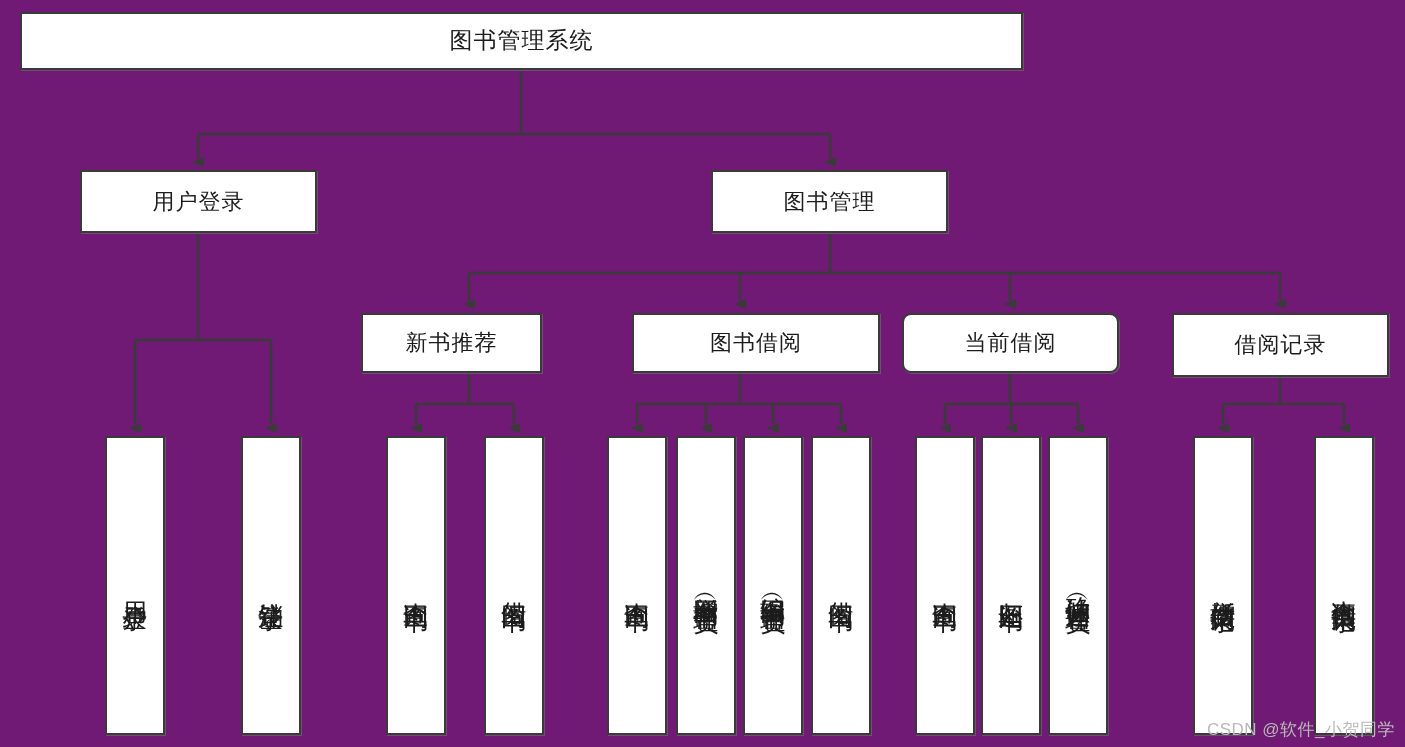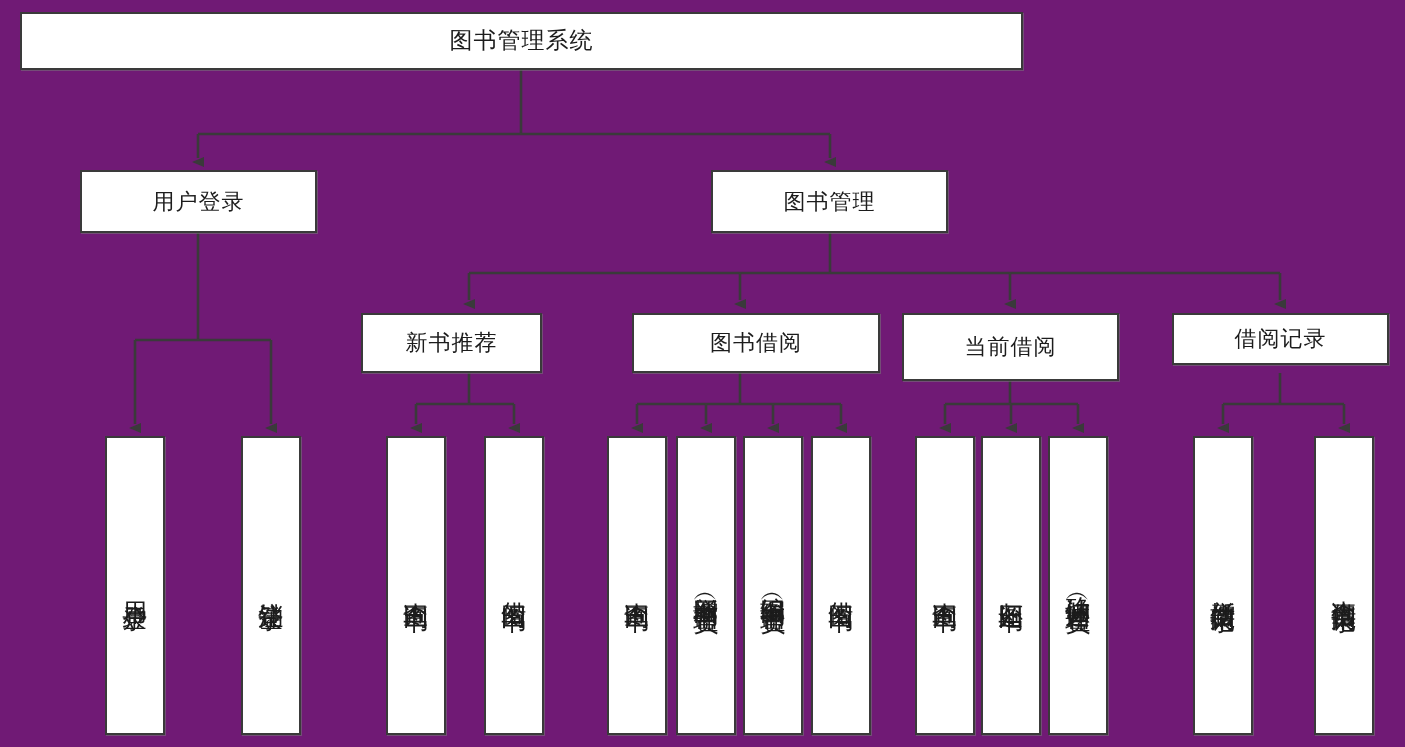--- a/index.html
+++ b/index.html
@@ -143,24 +143,24 @@
   <div class="node horiz" style="left:711px; top:170px; width:237px; height:63px;">
     <span class="node-label">图书管理</span>
   </div>
 
   <div class="node horiz" style="left:361px; top:313px; width:181px; height:60px;">
     <span class="node-label">新书推荐</span>
   </div>
   <div class="node horiz" style="left:632px; top:313px; width:248px; height:60px;">
     <span class="node-label">图书借阅</span>
   </div>
-  <div class="node horiz" style="left:902px; top:313px; width:217px; height:68px;">
+  <div class="node horiz" style="left:902px; top:313px; width:217px; height:60px;border-radius:9px;">
     <span class="node-label">当前借阅</span>
   </div>
-  <div class="node horiz" style="left:1172px; top:313px; width:217px; height:52px;">
+  <div class="node horiz" style="left:1172px; top:313px; width:217px; height:64px;">
     <span class="node-label">借阅记录</span>
   </div>
 
   <div class="node vert" style="left:105px; top:436px; width:60px; height:299px;">
     <span class="node-label">用户登录</span>
   </div>
   <div class="node vert" style="left:241px; top:436px; width:60px; height:299px;">
     <span class="node-label">注销登录</span>
   </div>
 
@@ -194,14 +194,15 @@
     <span class="node-label">确认归还（管理员）</span>
   </div>
 
   <div class="node vert" style="left:1193px; top:436px; width:60px; height:299px;">
     <span class="node-label">新增借阅记录</span>
   </div>
   <div class="node vert" style="left:1314px; top:436px; width:60px; height:299px;">
     <span class="node-label">查询借阅记录</span>
   </div>
 
+  <div id="watermark">CSDN @软件_小贺同学</div>
 
 </div>
 
 </body></html>

